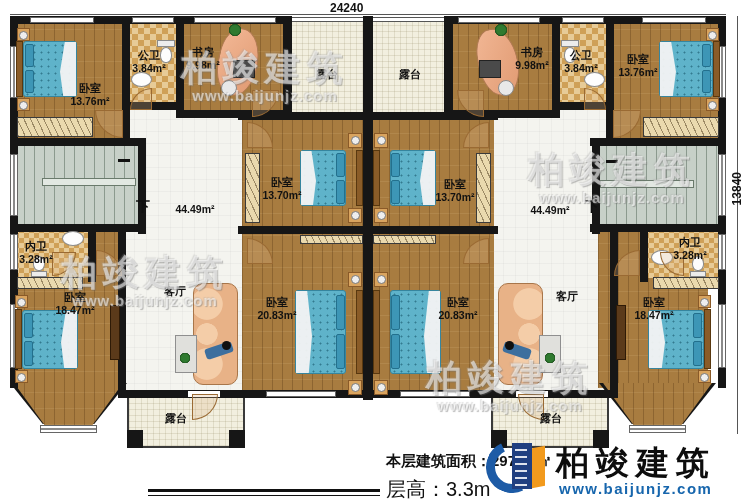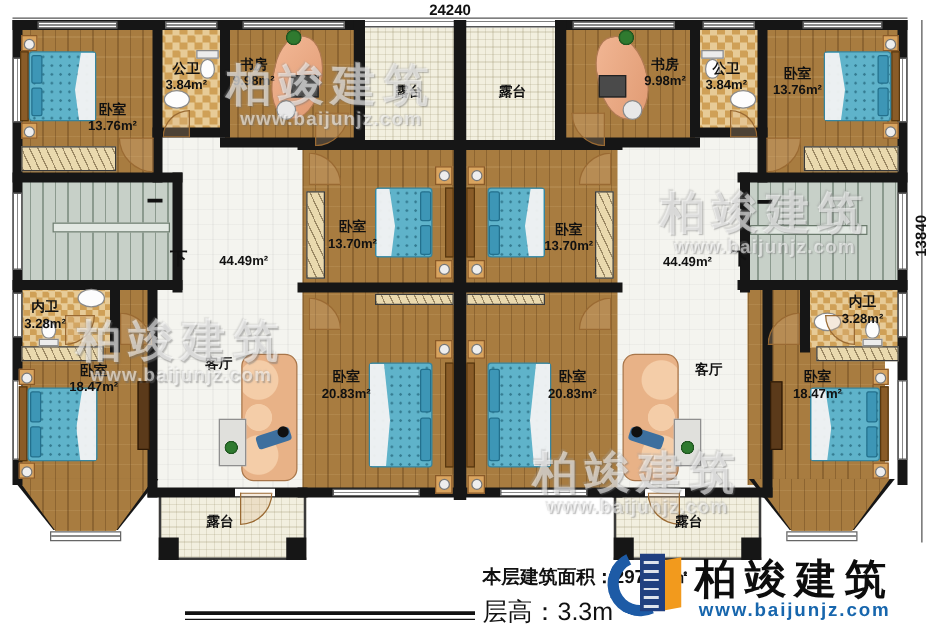--- a/index.html
+++ b/index.html
@@ -370,21 +370,21 @@
   <div class="rlabel" style="left:428px;top:296px;width:60px;">
     <span>卧室</span><br><span class="area">20.83m²</span></div>
   <div class="rlabel" style="left:624px;top:296px;width:60px;">
     <span>卧室</span><br><span class="area">18.47m²</span></div>
   <div class="rlabel" style="left:154px;top:412px;width:44px;">
     <span>露台</span></div>
   <div class="rlabel" style="left:529px;top:412px;width:44px;">
     <span>露台</span></div>
 
   <div class="abs" style="left:10px;top:14px;width:716px;height:1px;background:#555;"></div>
-  <div class="abs dim" style="left:330px;top:1px;width:60px;text-align:center;">24240</div>
+  <div class="abs dim" style="left:330px;top:1px;width:60px;">24240</div>
   <div class="abs" style="left:737px;top:16px;width:1px;height:418px;background:#555;"></div>
   <div class="abs dim" style="left:730px;top:172px;writing-mode:vertical-rl;transform:rotate(180deg);">13840</div>
 
   <div class="wm" style="left:145px;top:50px;width:240px;">
     <div class="wm-big">柏竣建筑</div>
       <div class="wm-url">www.baijunjz.com</div>
     </div>
   <div class="wm" style="left:492px;top:152px;width:240px;">
     <div class="wm-big">柏竣建筑</div>
       <div class="wm-url">www.baijunjz.com</div>

